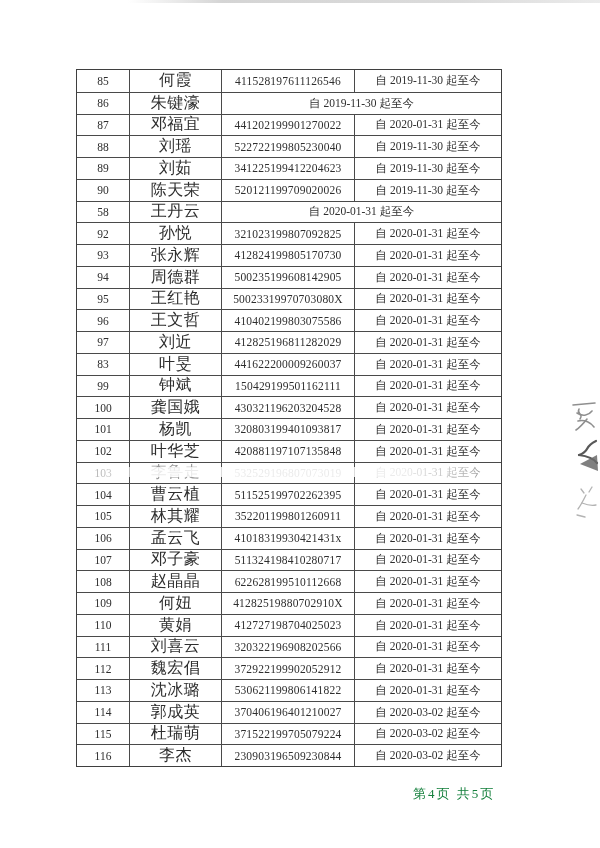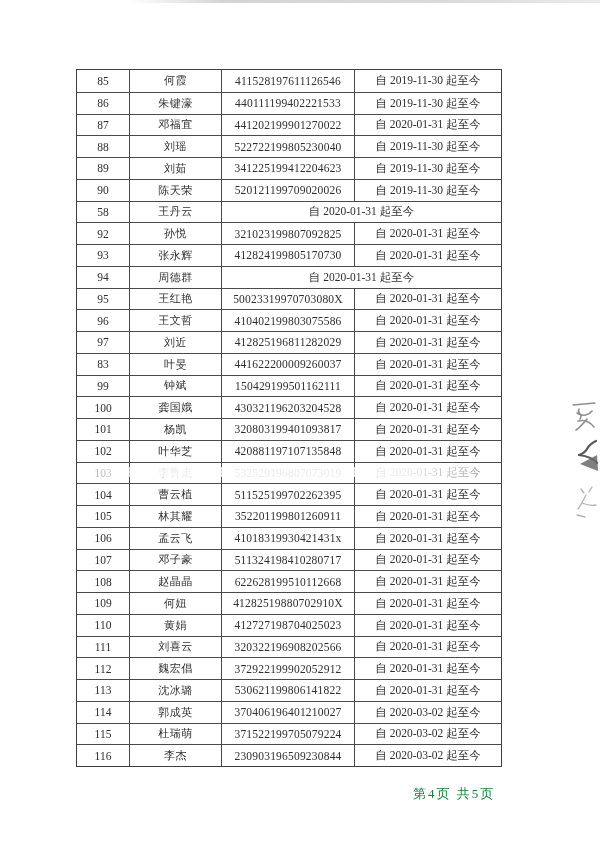--- a/index.html
+++ b/index.html
@@ -43,21 +43,21 @@
     box-sizing: border-box;
     display: flex;
     align-items: center;
     justify-content: center;
     color: #2e2e2e;
     white-space: nowrap;
     overflow: hidden;
   }
   .cell + .cell { border-left: 1px solid #4a4a4a; }
   .c-no   { width: 52px;  font-size: 11.5px; }
-  .c-name { width: 92px;  font-size: 11px; letter-spacing: 0.5px; }
+  .c-name { width: 92px;  font-size: 16px; letter-spacing: 0.5px; }
   .c-id   { width: 133px; font-size: 11.5px; letter-spacing: 0.2px; }
   .c-date { flex: 1;      font-size: 11.5px; }
   
   .row.faded .cell { color: #9a9a9a; }
   .fade-streak {
     position: absolute;
     left: 84px;
     top: 467px;
     width: 392px;
     height: 10px;
@@ -93,21 +93,20 @@
 <div class="table" id="roster-table">
     <div class="row">
       <div class="cell c-no">85</div>
       <div class="cell c-name">何霞</div>
       <div class="cell c-id">411528197611126546</div>
       <div class="cell c-date">自 2019-11-30 起至今</div>
     </div>
     <div class="row">
       <div class="cell c-no">86</div>
       <div class="cell c-name">朱键濠</div>
-      <div class="cell c-id">440111199402221533</div>
       <div class="cell c-date">自 2019-11-30 起至今</div>
     </div>
     <div class="row">
       <div class="cell c-no">87</div>
       <div class="cell c-name">邓福宜</div>
       <div class="cell c-id">441202199901270022</div>
       <div class="cell c-date">自 2020-01-31 起至今</div>
     </div>
     <div class="row">
       <div class="cell c-no">88</div>
@@ -140,20 +139,21 @@
     </div>
     <div class="row">
       <div class="cell c-no">93</div>
       <div class="cell c-name">张永辉</div>
       <div class="cell c-id">412824199805170730</div>
       <div class="cell c-date">自 2020-01-31 起至今</div>
     </div>
     <div class="row">
       <div class="cell c-no">94</div>
       <div class="cell c-name">周德群</div>
+      <div class="cell c-id">500235199608142905</div>
       <div class="cell c-date">自 2020-01-31 起至今</div>
     </div>
     <div class="row">
       <div class="cell c-no">95</div>
       <div class="cell c-name">王红艳</div>
       <div class="cell c-id">50023319970703080X</div>
       <div class="cell c-date">自 2020-01-31 起至今</div>
     </div>
     <div class="row">
       <div class="cell c-no">96</div>

